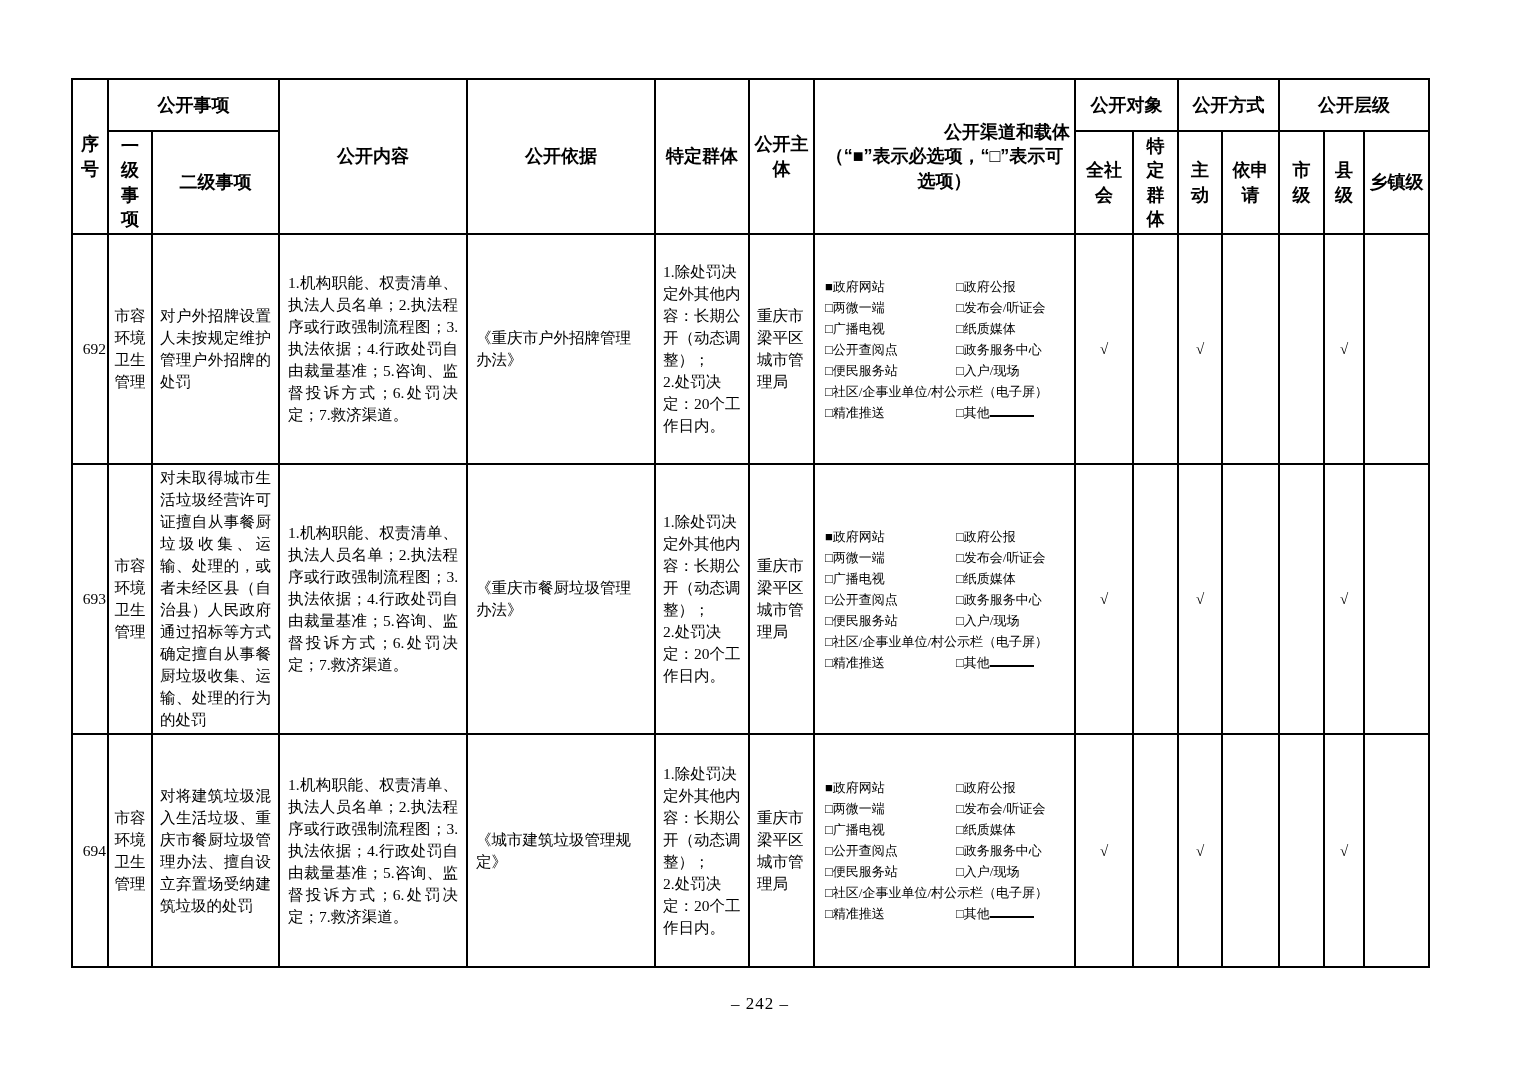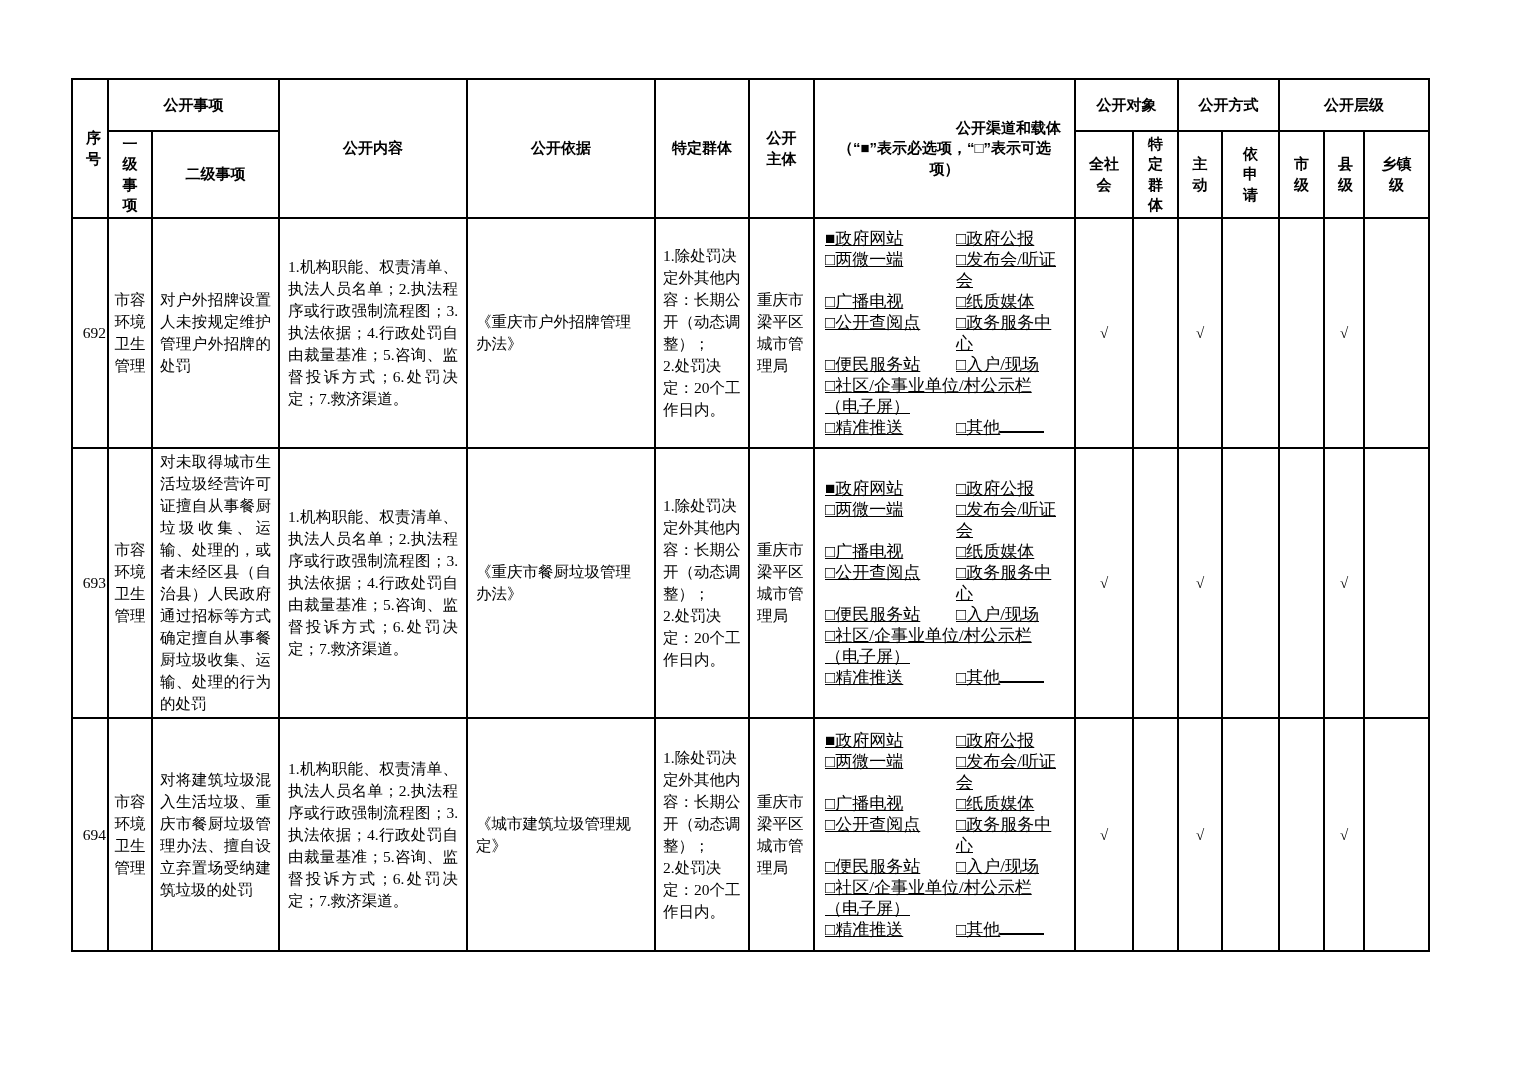--- a/index.html
+++ b/index.html
@@ -3,36 +3,36 @@
 <meta charset="utf-8">
 <style>
   html,body{margin:0;padding:0;background:#ffffff;width:1520px;height:1074px;overflow:hidden;}
   .page{position:relative;width:1520px;height:1074px;background:#fff;color:#000;
         font-family:"Liberation Serif","DejaVu Serif",serif;}
   table.tbl{position:absolute;left:71px;top:78px;width:1357px;border-collapse:collapse;
             table-layout:fixed;}
   .tbl th,.tbl td{border:2px solid #000;vertical-align:middle;overflow:hidden;
                   word-break:break-all;}
   .tbl th{font-family:"Liberation Sans","DejaVu Sans",sans-serif;font-weight:700;
-          font-size:15px;line-height:1.35;text-align:center;padding:2px 13px;}
+          font-size:18px;line-height:1.35;text-align:center;padding:2px 4px;}
   tr.h1{height:52px;} tr.h2{height:55px;}
   tr.r0{height:230px;} tr.r1{height:255px;} tr.r2{height:233px;}
   td{font-size:15.5px;line-height:22px;}
   .c-seq{text-align:right;}
   .c-l1{text-align:center;padding:2px 0;}
   .c-l2{text-align:left;padding:2px 7px;text-align:justify;}
   .c-content{padding:15px 8px;text-align:justify;}
   .c-basis{padding:2px 8px;text-align:left;}
   .c-time{padding:2px 7px;text-align:left;white-space:pre-line;}
   .c-subj{padding:2px 7px;text-align:left;border-radius:6px;}
   .c-ch{padding:4px 10px;text-align:left;}
   .c-mark{text-align:center;font-size:15px;}
   .ch-hdr .ch-title{text-align:right;}
   .ch-hdr{text-align:left;padding:2px 6px;font-size:16px;line-height:25px;}
-  .ch{line-height:21px;font-size:17px;text-decoration:underline;}
+  .ch{line-height:21px;font-size:13px;}
   .chgrid{display:grid;grid-template-columns:131px 1fr;}
   .chi{display:block;}
   .blank{display:inline-block;width:44px;height:2px;border-bottom:2px solid #000;
          vertical-align:baseline;}
   .pageno{position:absolute;left:0;right:0;top:994px;text-align:center;
           font-size:17px;letter-spacing:1px;}
 </style>
 </head>
 <body>
 
@@ -199,14 +199,15 @@
       <td class="c-mark">√</td>
       <td class="c-mark"></td>
       <td class="c-mark"></td>
       <td class="c-mark">√</td>
       <td class="c-mark"></td>
     </tr>
 
   </tbody>
 </table>
 
+<div class="pageno">– 242 –</div>
 
 </div>
 
 </body></html>

